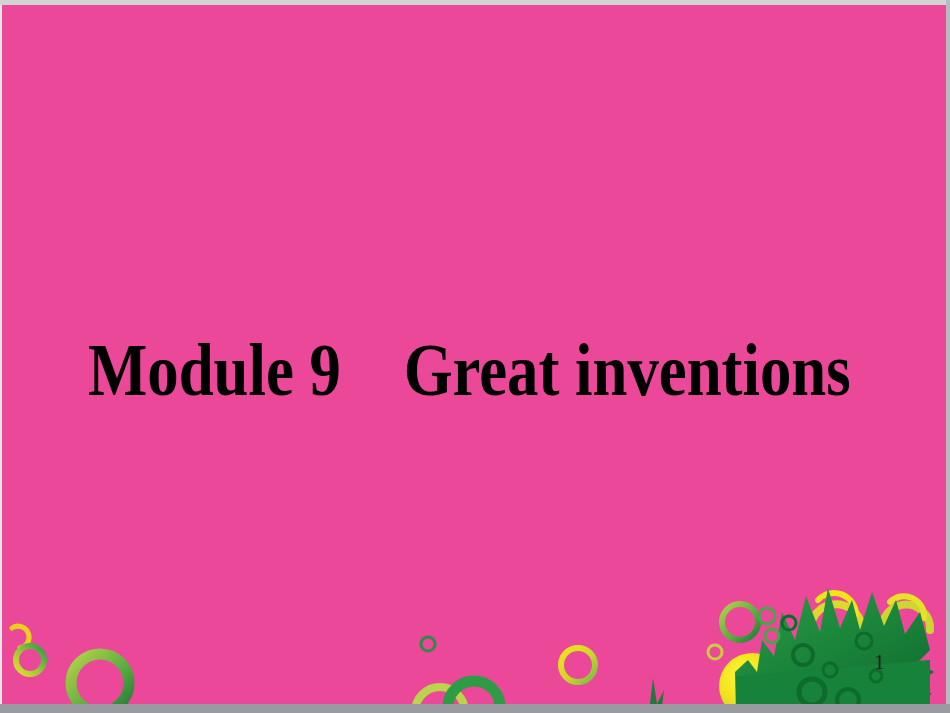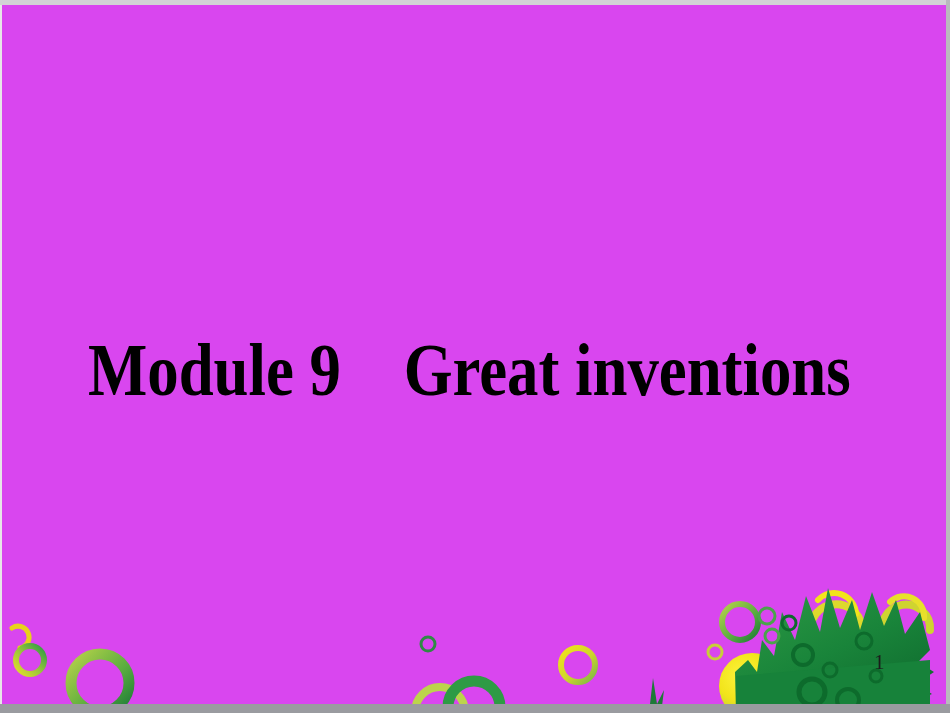--- a/index.html
+++ b/index.html
@@ -4,21 +4,21 @@
 <style>
   html, body {
     margin: 0;
     padding: 0;
     background: #ffffff;
   }
   #slide {
     position: relative;
     width: 950px;
     height: 713px;
-    background: #d946ef;
+    background: #ec4899;
     overflow: hidden;
     font-family: "Liberation Serif", serif;
   }
   
   #top-bar {
     position: absolute;
     left: 0; top: 0;
     width: 950px; height: 5px;
     background: #d2d3d5;
   }

